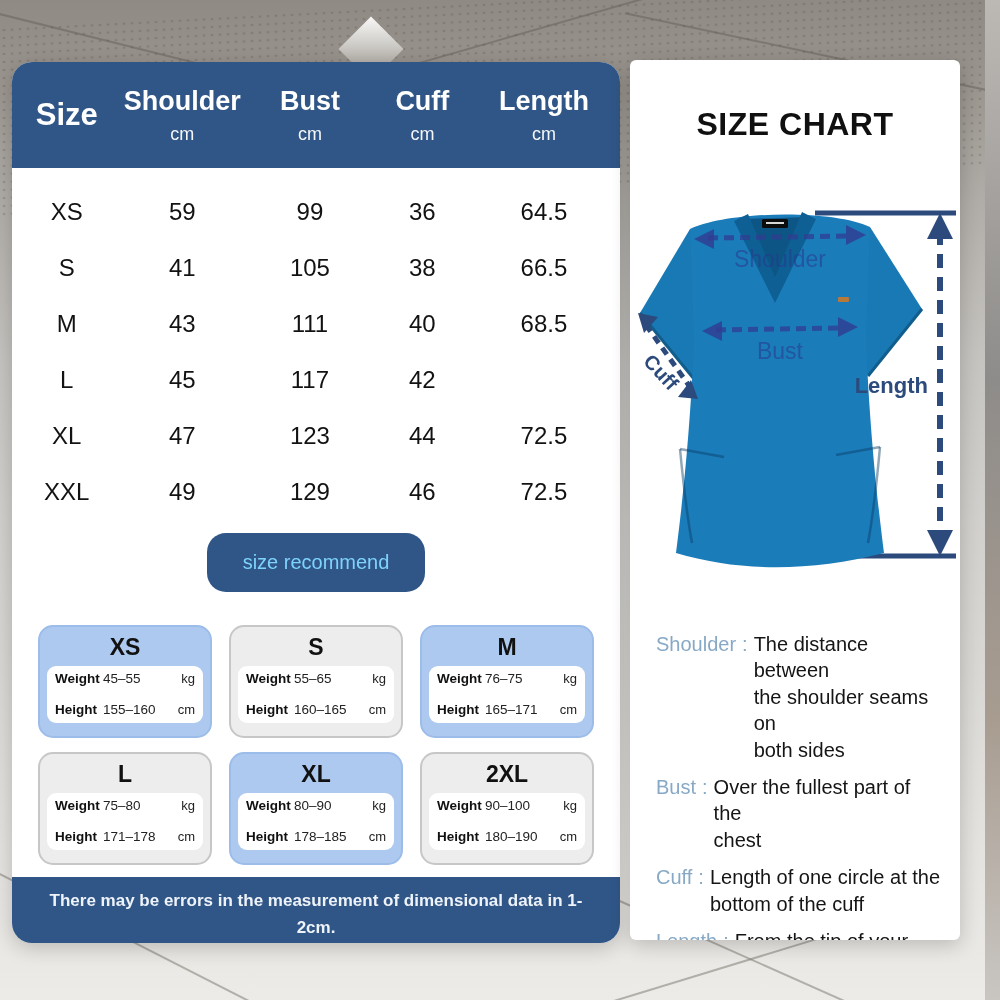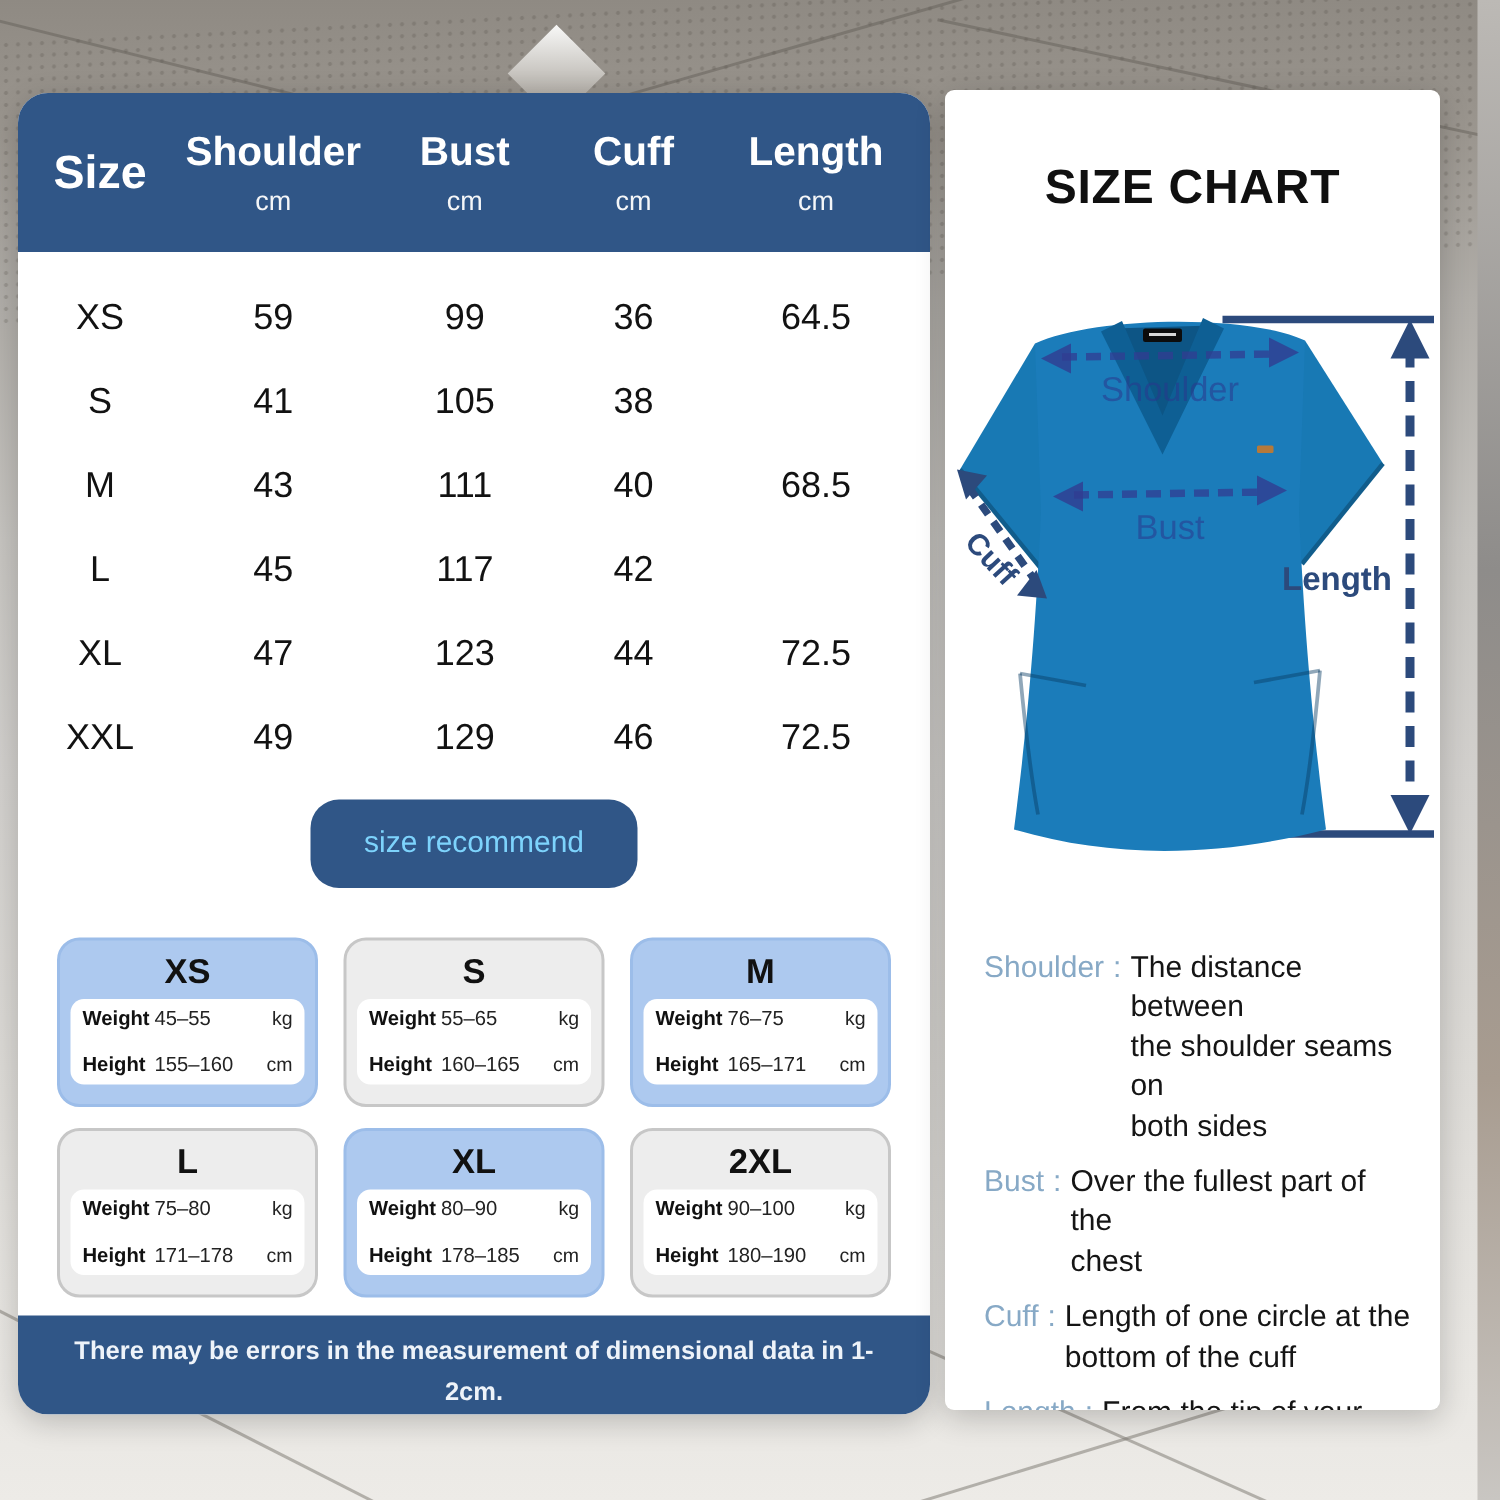--- a/index.html
+++ b/index.html
@@ -114,20 +114,21 @@
         <div class="cell">59</div>
         <div class="cell">99</div>
         <div class="cell">36</div>
         <div class="cell">64.5</div>
       </div>
       <div class="trow grid5">
         <div class="cell size">S</div>
         <div class="cell">41</div>
         <div class="cell">105</div>
         <div class="cell">38</div>
+        <div class="cell">66.5</div>
       </div>
       <div class="trow grid5">
         <div class="cell size">M</div>
         <div class="cell">43</div>
         <div class="cell">111</div>
         <div class="cell">40</div>
         <div class="cell">68.5</div>
       </div>
       <div class="trow grid5">
         <div class="cell size">L</div>

